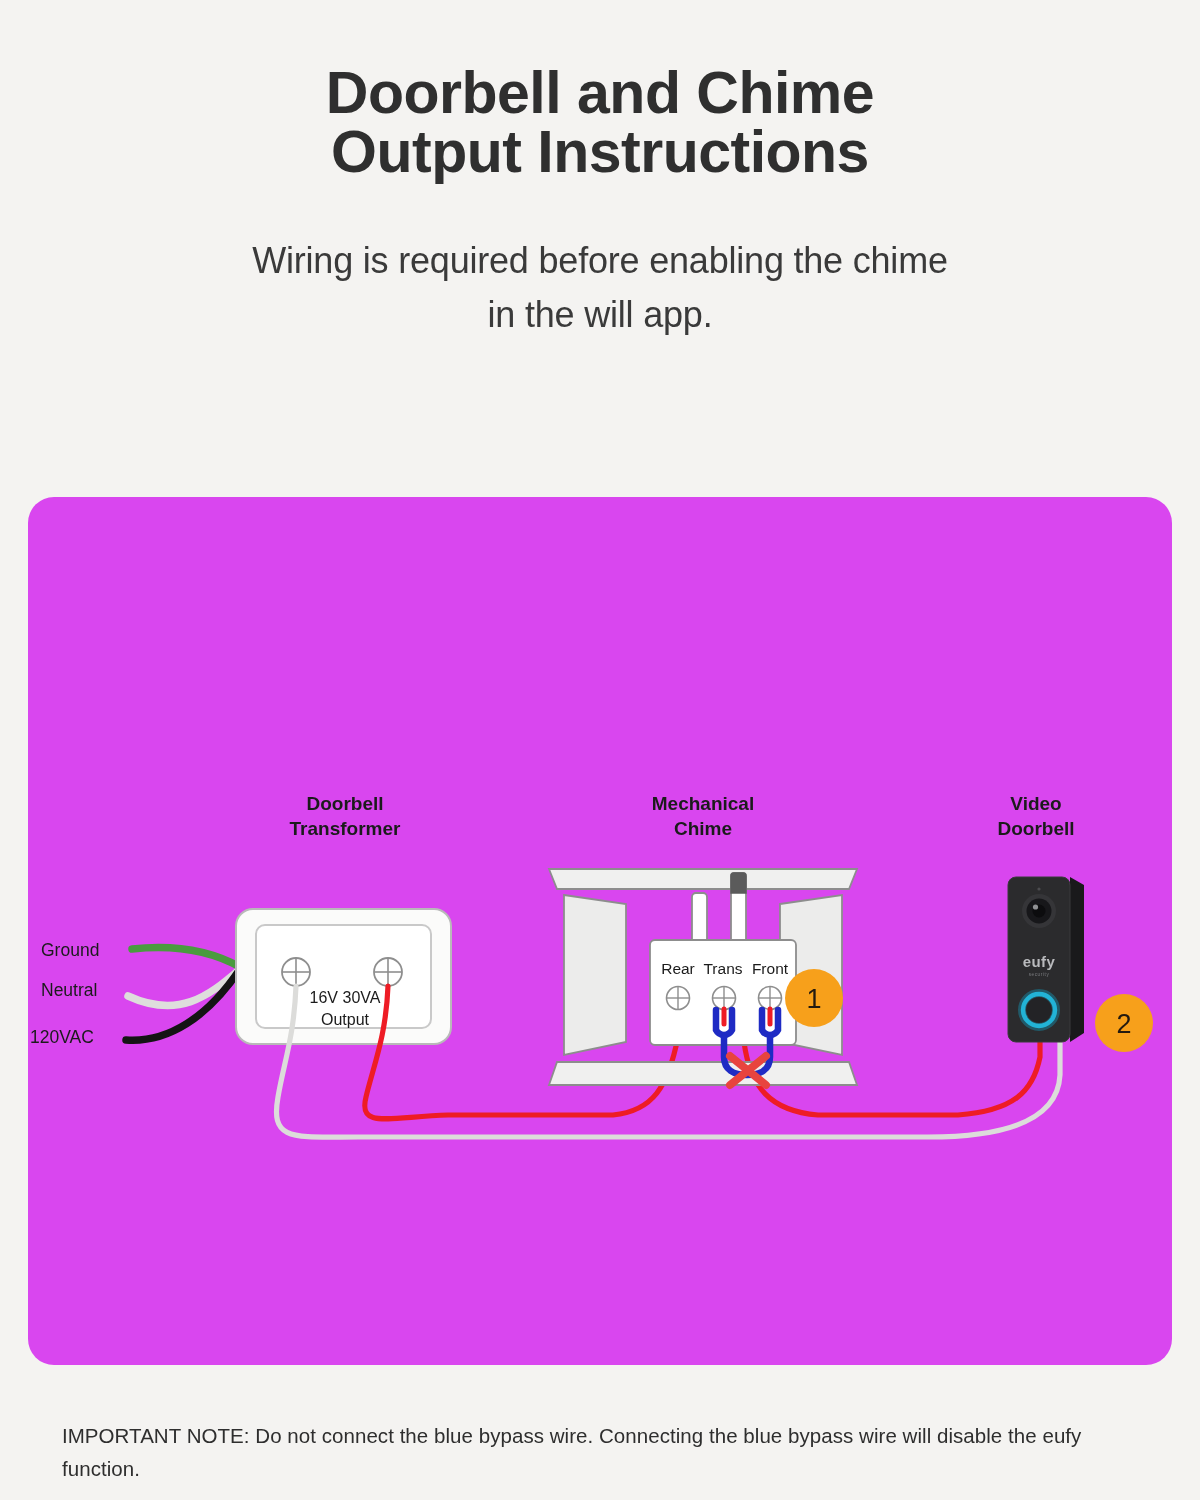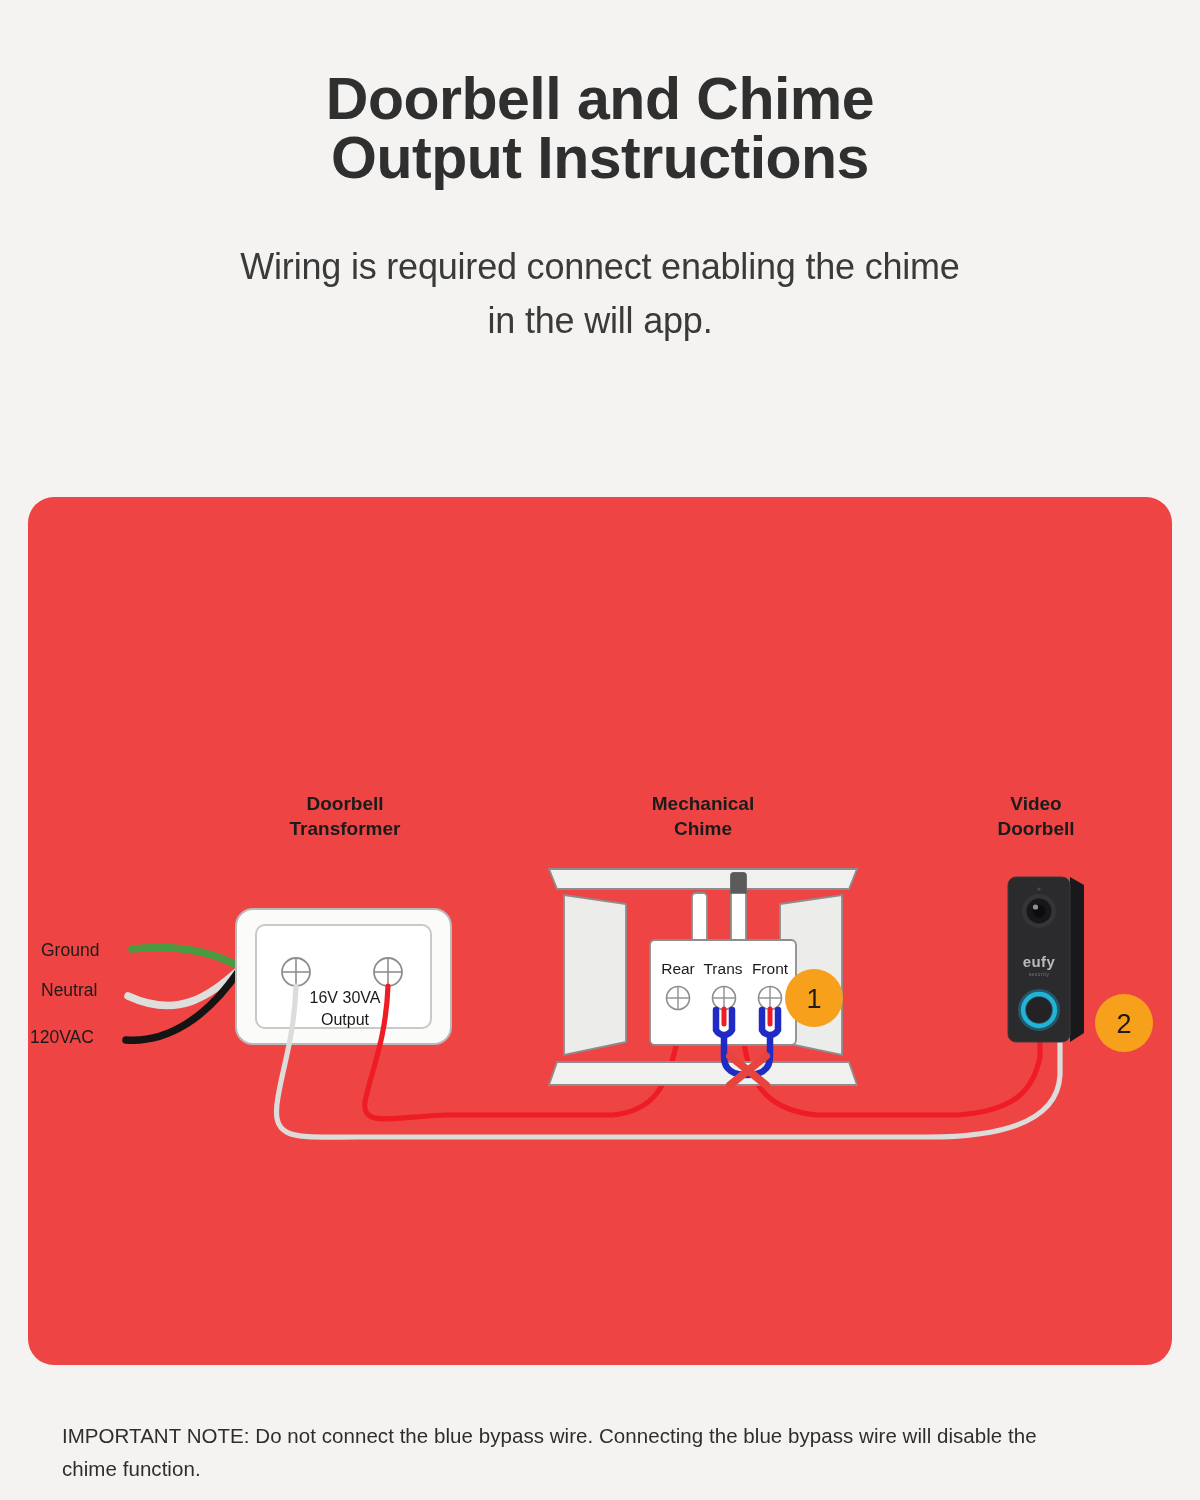--- a/index.html
+++ b/index.html
@@ -20,41 +20,41 @@
   .page { position: relative; width: 1200px; height: 1500px; }
 
   .header { padding-top: 62px; text-align: center; }
 
   .title {
     font-size: 59px;
     line-height: 1.0;
     font-weight: 700;
     letter-spacing: -0.5px;
     color: #2f2f2f;
-    margin: 8px auto;
+    margin: 2px auto;
     width: 820px;
   }
 
   .subtitle {
     margin: 52px auto 0;
     width: 930px;
     font-size: 36px;
     line-height: 1.50;
     font-weight: 400;
     color: #3a3a3a;
     letter-spacing: -0.2px;
   }
 
   .card {
     position: absolute;
     left: 28px;
     top: 497px;
     width: 1144px;
     height: 868px;
-    background: #ef4444;
+    background: #d946ef;
     border-radius: 26px;
   }
 
   .diagram {
     position: absolute;
     left: 0;
     top: 0;
     width: 1144px;
     height: 868px;
   }
@@ -125,21 +125,21 @@
 <body>
 
 <div class="page">
 
   <div class="header">
     <h1 class="title">
       <span>Doorbell and Chime</span><br>
       <span>Output Instructions</span>
     </h1>
     <p class="subtitle">
-      <span>Wiring is required connect enabling the chime</span><br>
+      <span>Wiring is required before enabling the chime</span><br>
       <span>in the will app.</span>
     </p>
   </div>
 
   <div class="card">
     <svg class="diagram" viewBox="0 0 1144 868">
 
       <text class="dg-heading" x="317" y="313">Doorbell</text>
       <text class="dg-heading" x="317" y="338">Transformer</text>
 
@@ -267,15 +267,15 @@
       </g>
 
       <g>
         <circle cx="1096" cy="526" r="29" fill="#f7a01b"></circle>
         <text class="badge-num" x="1096" y="536">2</text>
       </g>
 
     </svg>
   </div>
 
-  <p class="note">IMPORTANT NOTE: Do not connect the blue bypass wire. Connecting the blue bypass wire will disable the chime function.</p>
+  <p class="note">IMPORTANT NOTE: Do not connect the blue bypass wire. Connecting the blue bypass wire will disable the eufy function.</p>
 
 </div>
 
 </body></html>

